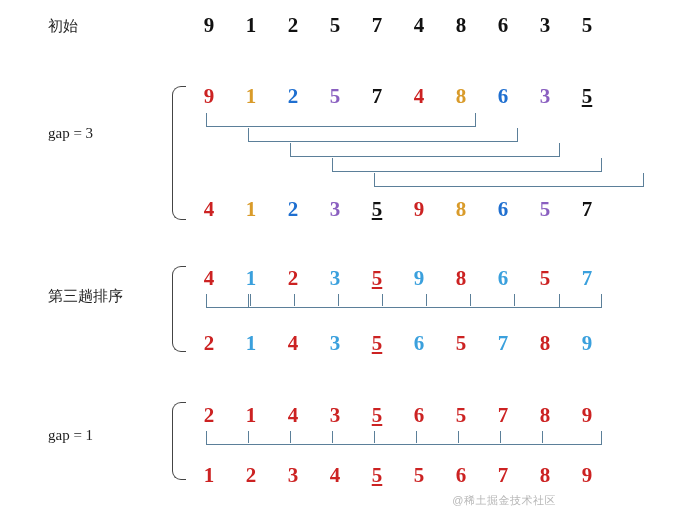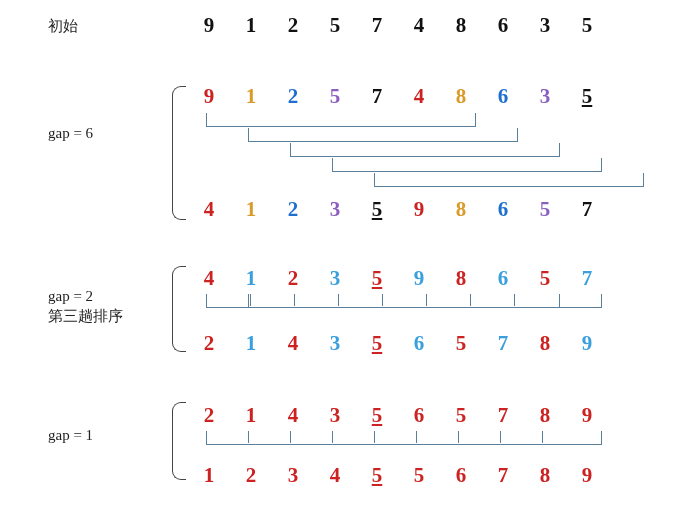--- a/index.html
+++ b/index.html
@@ -93,25 +93,24 @@
 </head>
 <body>
 
 <div class="stage">
 
   <div class="label" style="left:48px; top:16px;">
     <span class="lbl-line">初始</span>
   </div>
 
   <div class="label" style="left:48px; top:123px;">
-    <span class="lbl-line">gap = 6</span>
+    <span class="lbl-line">gap = 3</span>
   </div>
 
   <div class="label" style="left:48px; top:286px;">
-    <span class="lbl-line">gap = 2</span>
     <span class="lbl-line">第三趟排序</span>
   </div>
 
   <div class="label" style="left:48px; top:425px;">
     <span class="lbl-line">gap = 1</span>
   </div>
 
   <div class="brace" style="left:172px; top:86px; height:132px;"></div>
   <div class="brace" style="left:172px; top:266px; height:84px;"></div>
   <div class="brace" style="left:172px; top:402px; height:76px;"></div>
@@ -224,13 +223,14 @@
     <span class="tick" style="left:42px;"></span>
     <span class="tick" style="left:84px;"></span>
     <span class="tick" style="left:126px;"></span>
     <span class="tick" style="left:168px;"></span>
     <span class="tick" style="left:210px;"></span>
     <span class="tick" style="left:252px;"></span>
     <span class="tick" style="left:294px;"></span>
     <span class="tick" style="left:336px;"></span>
   </div>
 
+  <div class="watermark">@稀土掘金技术社区</div>
 </div>
 
 </body></html>

